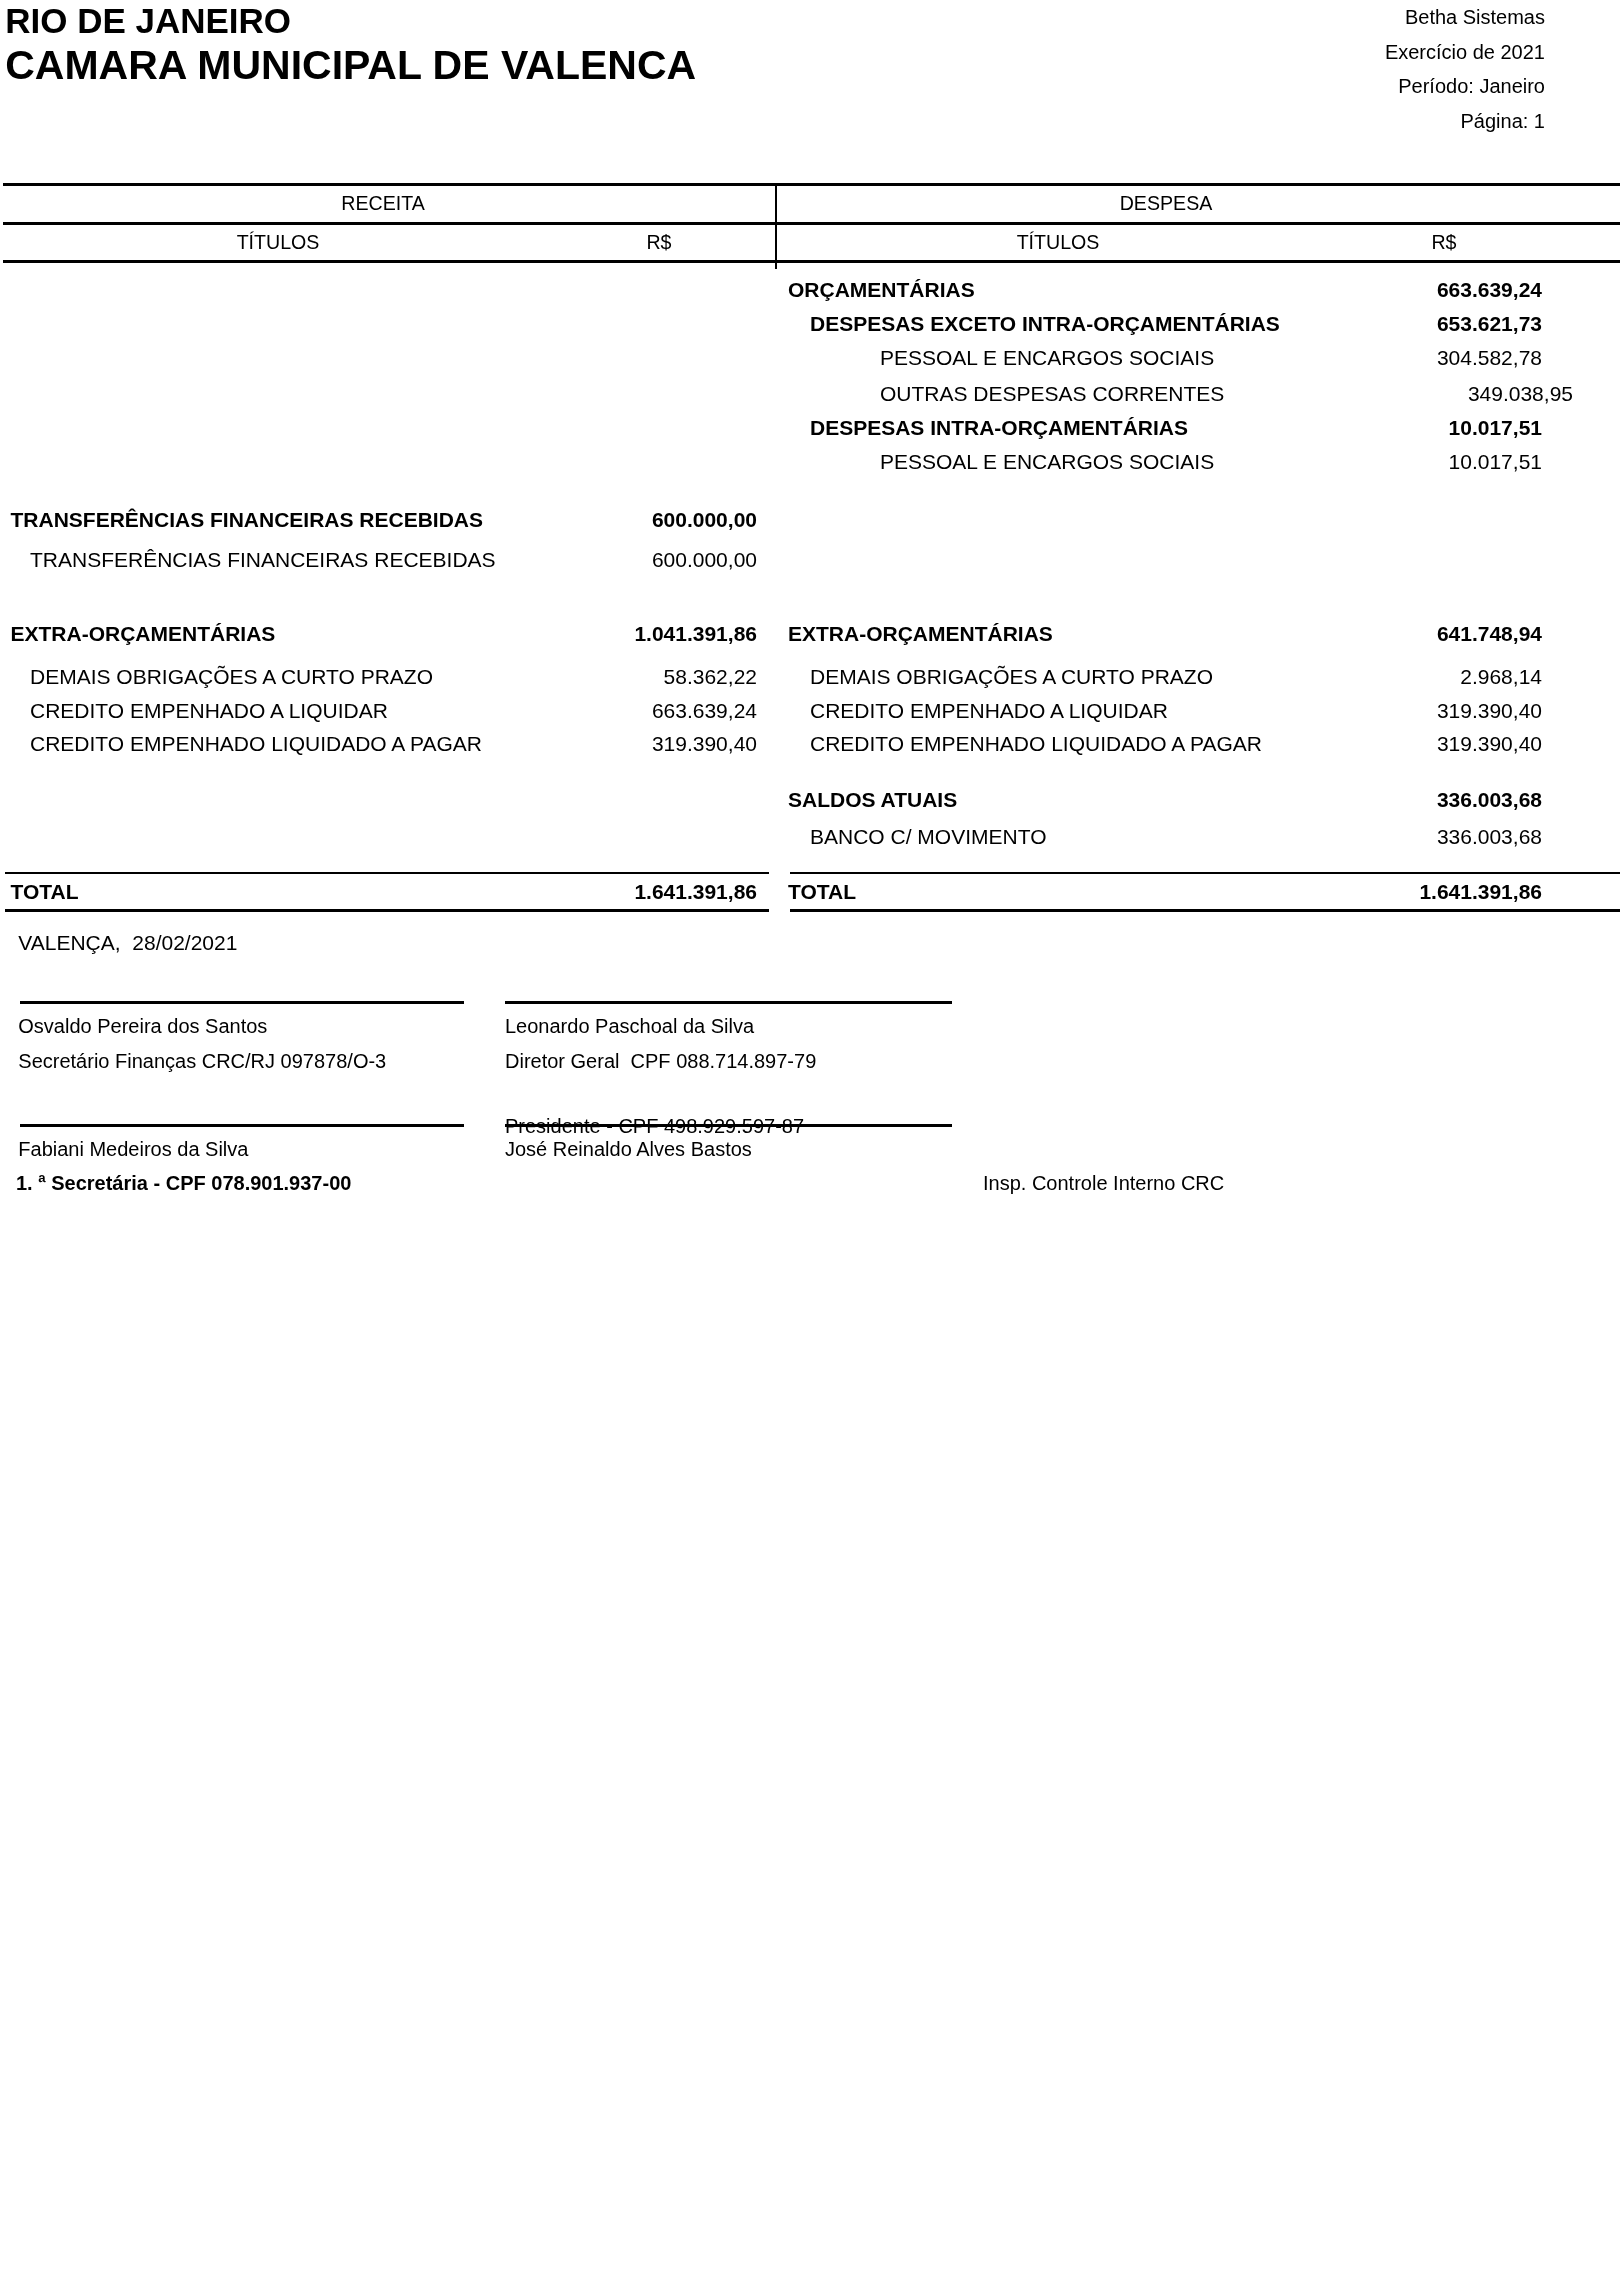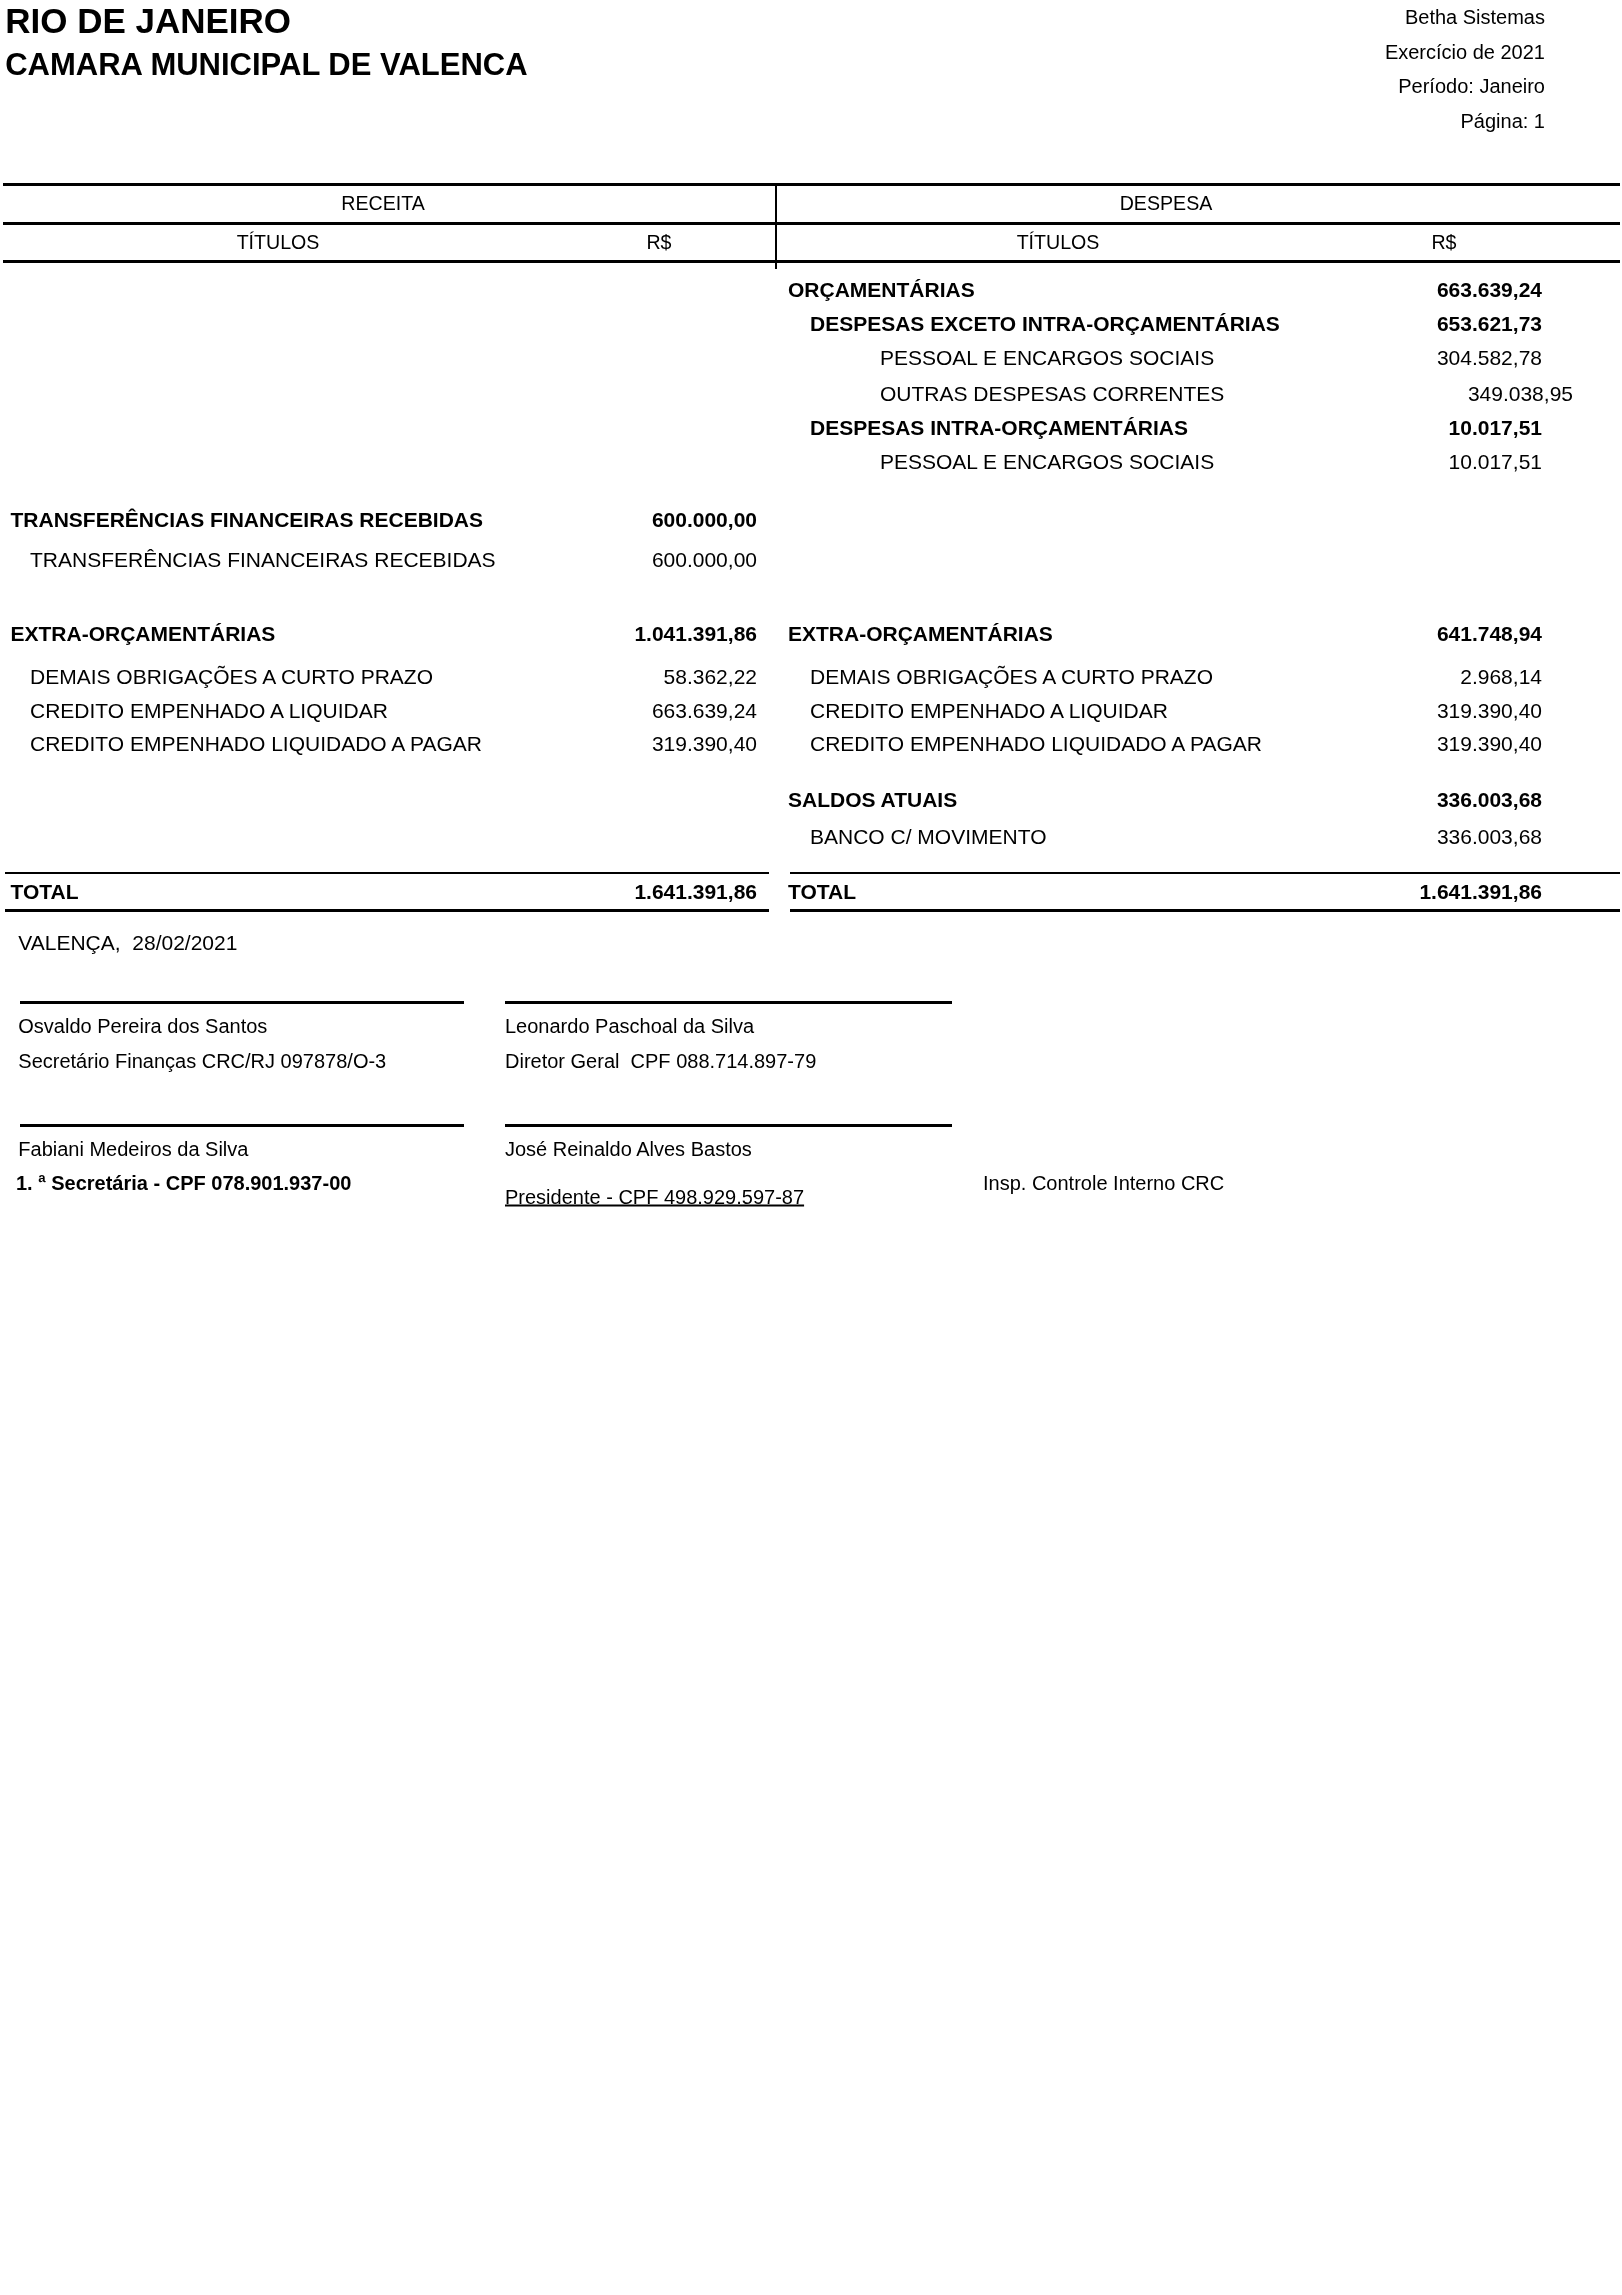--- a/index.html
+++ b/index.html
@@ -12,21 +12,21 @@
     font-family: "Liberation Sans", sans-serif;
     overflow: hidden;
   }
   
   .hdr-state {
     position: absolute; left: 5.2px; top: 21px; transform: translateY(-50%);
     font-size: 35px; font-weight: bold; white-space: nowrap;
   }
   .hdr-entity {
     position: absolute; left: 5.2px; top: 65px; transform: translateY(-50%);
-    font-size: 31px; font-weight: bold; white-space: nowrap;
+    font-size: 41px; font-weight: bold; white-space: nowrap;
   }
   .hdr-subtitle {
     position: absolute; left: 5.2px; top: 107px; transform: translateY(-50%);
     font-size: 26px; white-space: nowrap;
   }
   .hdr-right {
     position: absolute; right: 77px; transform: translateY(-50%);
     font-size: 20px; white-space: nowrap; text-align: right;
   }
   
@@ -186,18 +186,18 @@
   <div class="sig-text" style="left:18.3px; top:1061px;">Secretário Finanças CRC/RJ 097878/O-3</div>
   <div class="sig-text" style="left:505px; top:1026px;">Leonardo Paschoal da Silva</div>
   <div class="sig-text" style="left:505px; top:1061px;">Diretor Geral  CPF 088.714.897-79</div>
 
   <div class="rule" style="left:19.6px; top:1124px; width:444px; height:2.6px;"></div>
   <div class="rule" style="left:505px; top:1124px; width:447px; height:2.6px;"></div>
 
   <div class="sig-text" style="left:18.3px; top:1149px;">Fabiani Medeiros da Silva</div>
   <div class="sig-text" style="left:16px; top:1183px;font-weight:bold;">1. ª Secretária - CPF 078.901.937-00</div>
   <div class="sig-text" style="left:505px; top:1149px;">José Reinaldo Alves Bastos</div>
-  <div class="sig-text" style="left:505px; top:1197px;text-decoration:underline;">Presidente - CPF 498.929.597-87</div>
+  <div class="sig-text" style="left:505px; top:1126px;">Presidente - CPF 498.929.597-87</div>
 
   <div class="sig-text" style="left:983px; top:1183px;">Insp. Controle Interno CRC</div>
 
 </div>
 
 
 </body></html>

